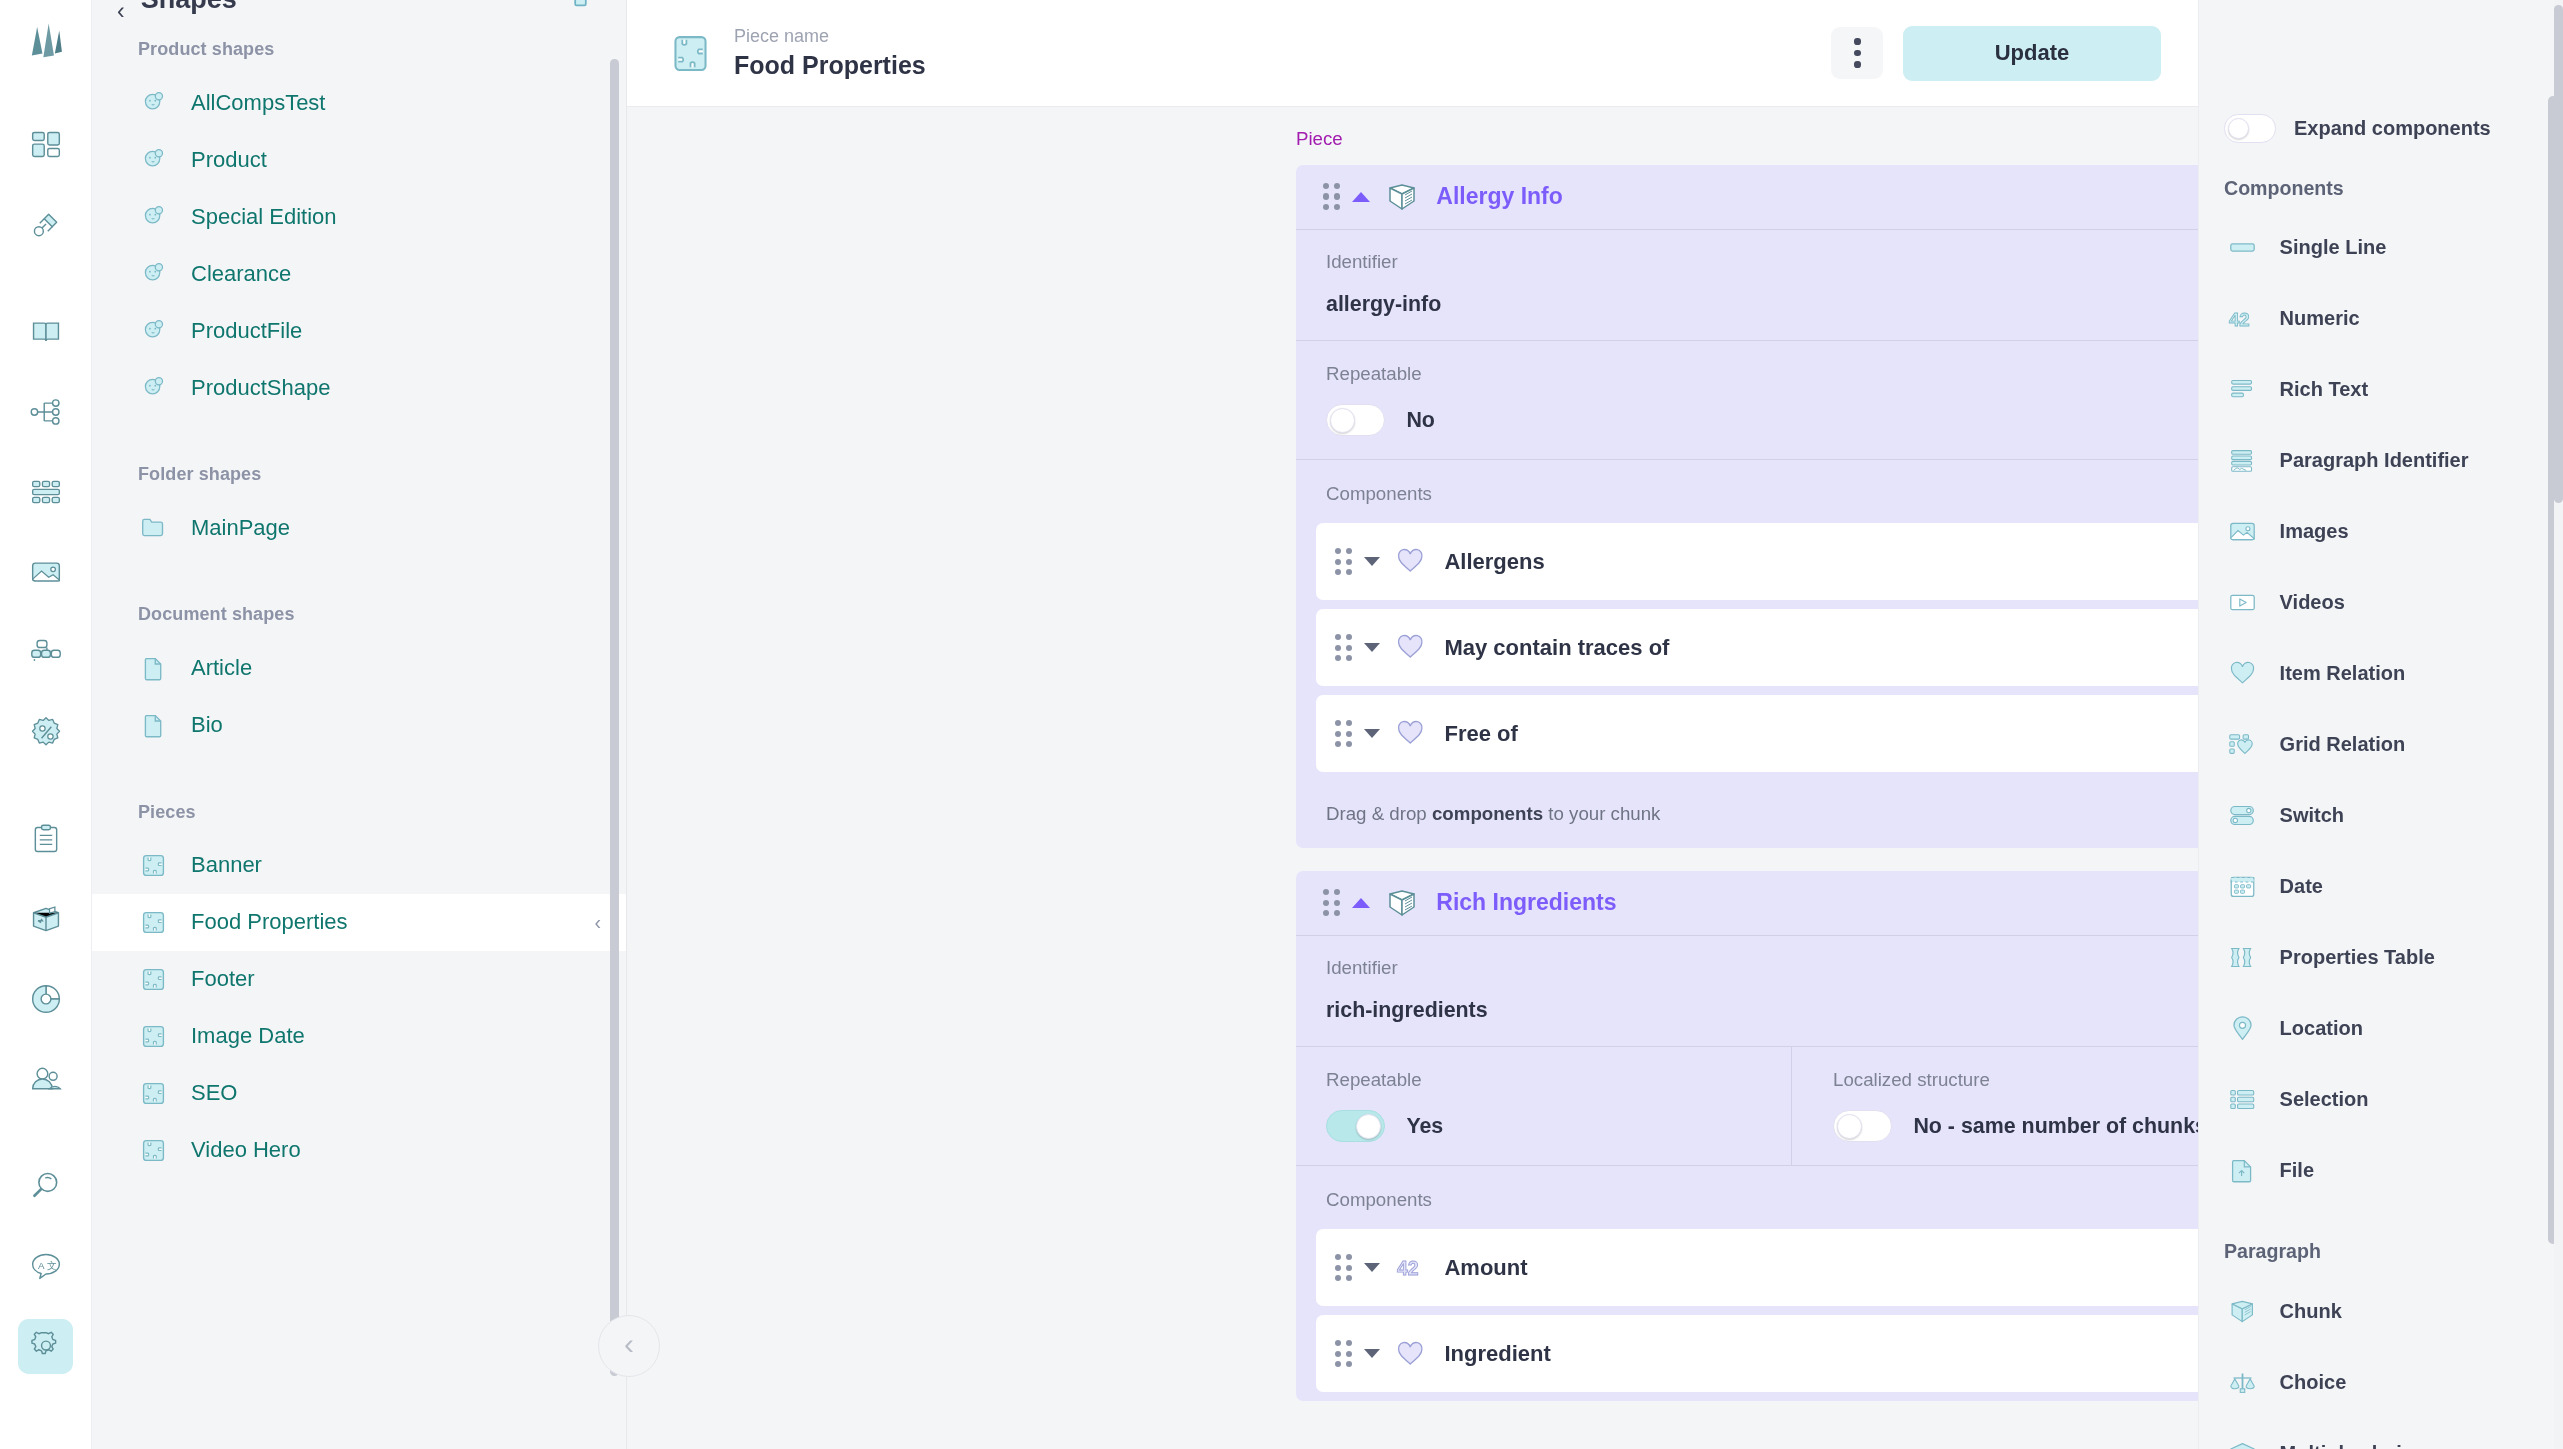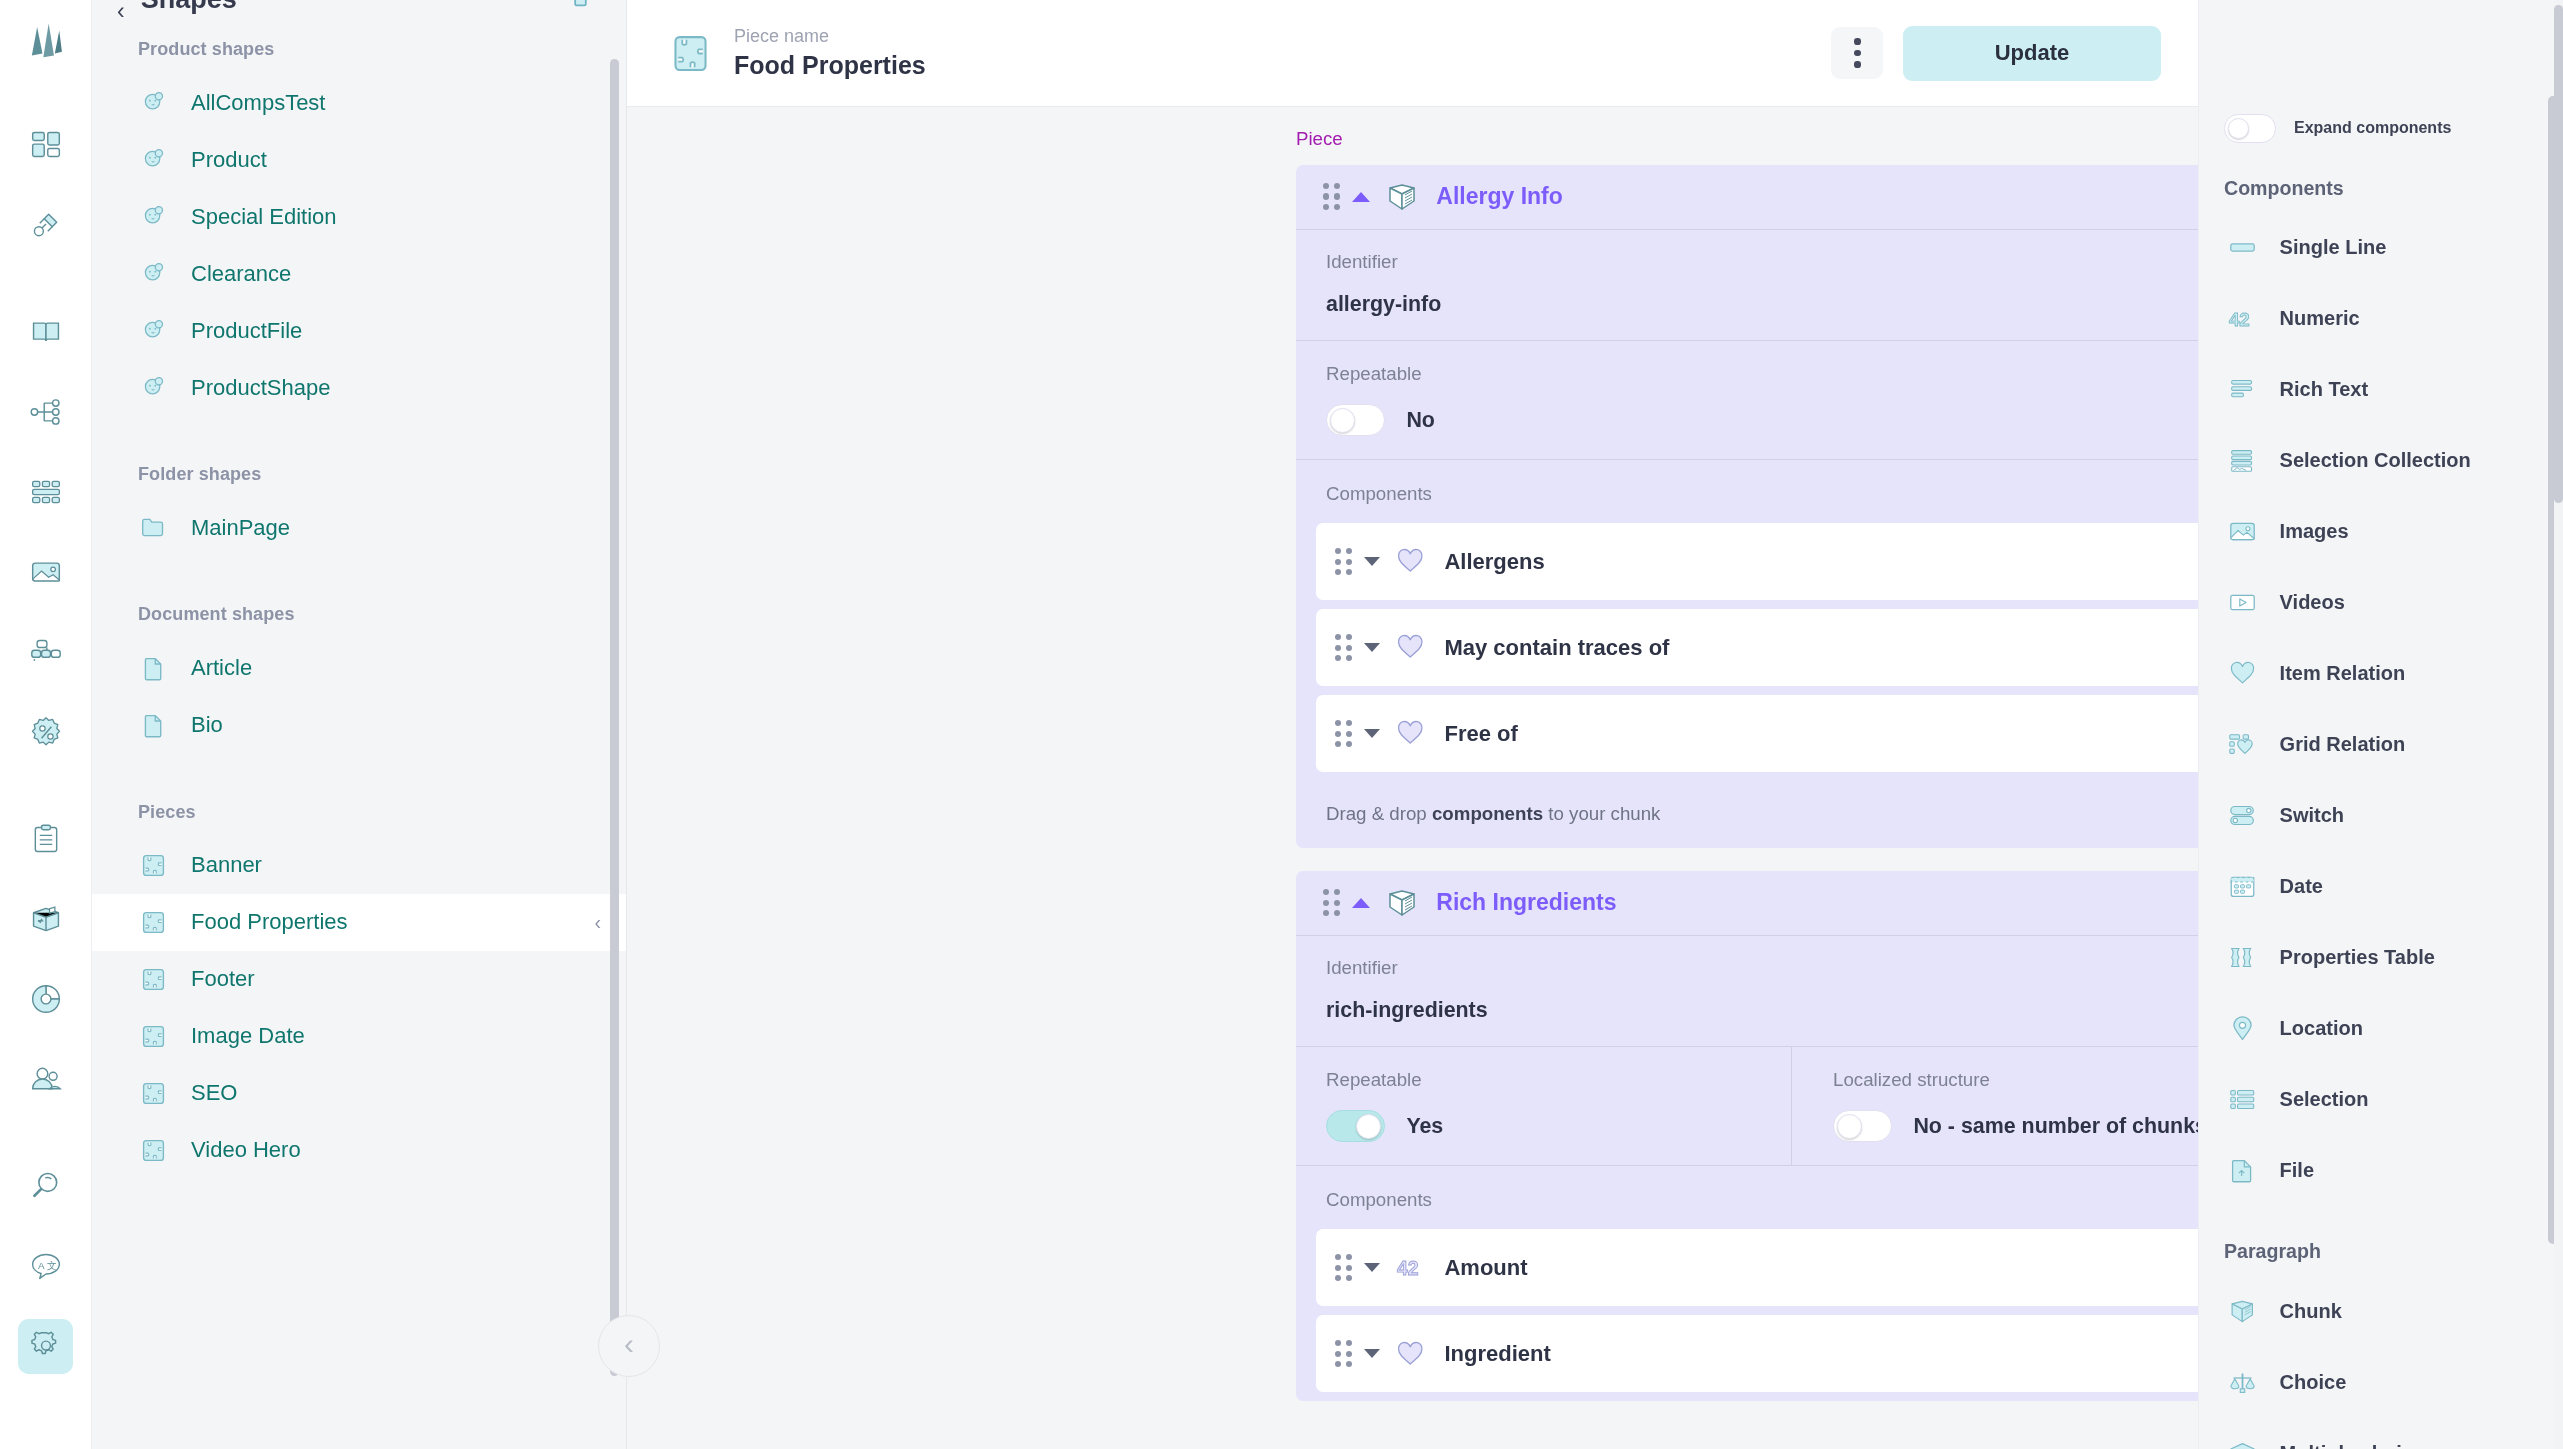--- a/index.html
+++ b/index.html
@@ -196,21 +196,21 @@
   .right-panel {
     width: 365px; flex: 0 0 365px; height: 100%;
     background: #f4f5f7;
     border-left: 0.9px solid #ebedf1;
     padding: 0 0 0 0;
     position: relative; overflow: hidden;
   }
   .expand-row { display: flex; align-items: center; gap: 18px; padding: 114px 0 0 25px; }
   .switch.sm { width: 52px; height: 28.5px; flex: 0 0 52px; border-radius: 14.2px; }
   .switch.sm i { width: 21.4px; height: 21.4px; }
-  .expand-txt { font-size: 16px; color: #3d4255; font-weight: 600; }
+  .expand-txt { font-size: 20px; color: #3d4255; font-weight: 600; }
   .rp-group {
     font-size: 19.6px; font-weight: 700; color: #5d6377;
     padding: 34px 0 12.5px 25px;
   }
   .rp-item {
     display: flex; align-items: center; height: 71px;
     padding-left: 25px; cursor: grab;
   }
   .rp-ico { width: 36px; flex: 0 0 36px; display: flex; align-items: center; justify-content: center; }
   .rp-label { font-size: 20px; color: #3d4255; margin-left: 19.6px; font-weight: 600; white-space: nowrap; }
@@ -872,21 +872,21 @@
     <div class="rp-item">
       <span class="rp-ico">
         <svg width="27" height="27" viewBox="0 0 30 30">
             <rect x="3" y="4" width="22" height="4" rx="1.3" fill="#cdeef2" stroke="#7cb9c7" stroke-width="1.2"></rect>
             <rect x="3" y="10" width="22" height="4" rx="1.3" fill="#cdeef2" stroke="#7cb9c7" stroke-width="1.2"></rect>
             <rect x="3" y="16" width="22" height="4" rx="1.3" fill="#cdeef2" stroke="#7cb9c7" stroke-width="1.2"></rect>
             <rect x="3" y="22" width="22" height="5" rx="1.3" fill="#fff" stroke="#7cb9c7" stroke-width="1.2"></rect>
             <path d="M5 26 l4-3 3 2 2-1.3 5 2.3" fill="none" stroke="#7cb9c7" stroke-width="1.1"></path>
           </svg>
       </span>
-      <span class="rp-label">Selection Collection</span>
+      <span class="rp-label">Paragraph Identifier</span>
     </div>
     <div class="rp-item">
       <span class="rp-ico">
         <svg width="27" height="27" viewBox="0 0 30 30">
             <rect x="2" y="6" width="26" height="18" rx="2.5" fill="#cdeef2" stroke="#7cb9c7" stroke-width="1.4"></rect>
             <circle cx="21" cy="12" r="2.2" fill="#fff" stroke="#7cb9c7" stroke-width="1.2"></circle>
             <path d="M2 22 L10 14 L16 19 L20 16 L28 23 v-1 a2 2 0 0 1 -2 2 H4 a2 2 0 0 1 -2 -2 Z" fill="#fff" stroke="#7cb9c7" stroke-width="1.2"></path>
           </svg>
       </span>
       <span class="rp-label">Images</span>

